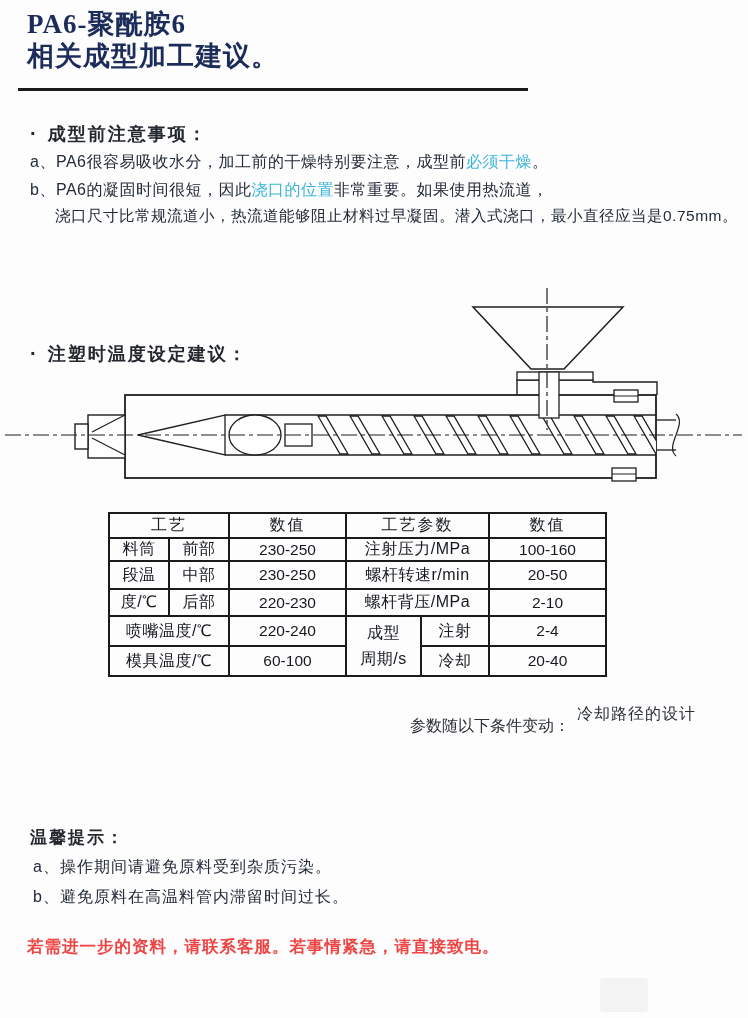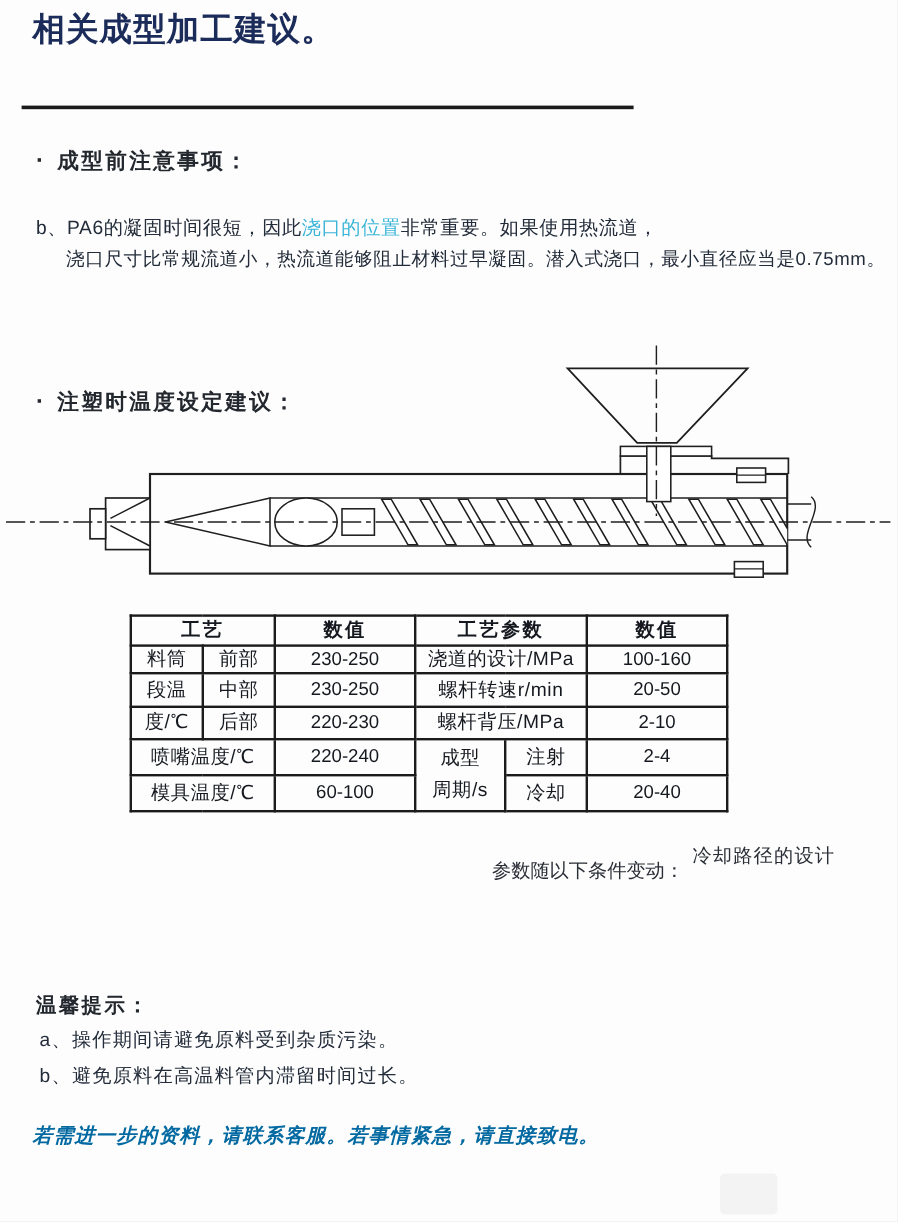--- a/index.html
+++ b/index.html
@@ -13,70 +13,72 @@
   .title{
     left:27px;top:8px;
     font-family:"Liberation Serif",serif;font-weight:700;
     font-size:27px;line-height:32px;color:#1c2c5a;letter-spacing:1px;
   }
   .rule{left:18px;top:88px;width:510px;height:3px;background:#1b1b1b;}
   
   .sec-h{font-size:18px;font-weight:700;color:#23272e;letter-spacing:2px;}
   .sec-h .bullet{font-size:20px;margin-right:9px;font-weight:700;}
   .sec1-h{left:30px;top:122px;}
-  .sec2-h{left:30px;top:323px;}
+  .sec2-h{left:30px;top:342px;}
   
   .note{font-size:16px;color:#232c3a;letter-spacing:0.5px;white-space:nowrap;}
   .note-a{left:30px;top:152px;}
   .note-b{left:30px;top:180px;}
   .note-b2{left:55px;top:206px;font-size:15.5px;}
   .hl{color:#3ab5d8;}
   
   .diagram{left:0;top:283px;}
   
   .ptable{
     left:108px;top:512px;
     border-collapse:collapse;table-layout:fixed;width:497px;
     font-size:16px;color:#15191f;
   }
   .ptable td{
     border:2px solid #1b1b1b;text-align:center;vertical-align:middle;
     padding:0 2px;overflow:hidden;letter-spacing:0.5px;
   }
-  .ptable .hdr td{font-weight:700;letter-spacing:2px;}
+  .ptable .hdr td{font-weight:400;letter-spacing:2px;}
   .ptable .num{font-size:15.5px;letter-spacing:0;margin-left:12px;}
   .prewrap{white-space:pre-line;line-height:26px;border-radius:21px;}
   
   .var-label{left:410px;top:716px;font-size:16px;color:#2a2f37;}
   .var-list{left:577px;top:700px;list-style:none;margin:0;padding:0;font-size:16px;color:#2a2f37;}
   .var-list li{line-height:28.5px;letter-spacing:1px;}
   
   .tips-h{left:30px;top:826px;font-size:17px;font-weight:700;color:#23272e;letter-spacing:2px;}
   .tip{font-size:16px;color:#232c3a;letter-spacing:1px;}
   .tip-a{left:33px;top:857px;}
   .tip-b{left:33px;top:887px;text-align:center;}
   
   .footer{
-    left:27px;top:936px;font-size:16.5px;font-weight:700;font-style:italic;
-    color:#0369a1;letter-spacing:1px;
+    left:27px;top:936px;font-size:16.5px;font-weight:700;
+    color:#ef4444;letter-spacing:1px;
   }
   .smudge{left:600px;top:978px;width:48px;height:34px;background:#f3f3f3;border-radius:4px;}
 </style>
 </head>
 <body>
 
 <div class="page">
 
   <div class="abs title">
+    <div>PA6-聚酰胺6</div>
     <div>相关成型加工建议。</div>
   </div>
   <div class="abs rule"></div>
 
   <div class="abs sec-h sec1-h"><span class="bullet">·</span><span>成型前注意事项：</span></div>
 
+  <div class="abs note note-a"><span>a、PA6很容易吸收水分，加工前的干燥特别要注意，成型前</span><span class="hl">必须干燥</span><span>。</span></div>
 
   <div class="abs note note-b"><span>b、PA6的凝固时间很短，因此</span><span class="hl">浇口的位置</span><span>非常重要。如果使用热流道，</span></div>
 
   <div class="abs note note-b2">浇口尺寸比常规流道小，热流道能够阻止材料过早凝固。潜入式浇口，最小直径应当是0.75mm。</div>
 
   <div class="abs sec-h sec2-h"><span class="bullet">·</span><span>注塑时温度设定建议：</span></div>
 
   <svg class="abs diagram" width="748" height="215" viewBox="0 0 748 215">
     <defs>
       <g id="flt">
@@ -159,21 +161,21 @@
         <tr class="hdr" style="height:25px">
       <td colspan="2">工艺</td>
       <td>数值</td>
       <td colspan="2">工艺参数</td>
       <td>数值</td>
     </tr>
     <tr style="height:22px">
       <td>料筒</td>
       <td>前部</td>
       <td class="num">230-250</td>
-      <td colspan="2">浇道的设计/MPa</td>
+      <td colspan="2">注射压力/MPa</td>
       <td class="num">100-160</td>
     </tr>
     <tr style="height:28px">
       <td>段温</td>
       <td>中部</td>
       <td class="num">230-250</td>
       <td colspan="2">螺杆转速r/min</td>
       <td class="num">20-50</td>
     </tr>
     <tr style="height:27px">

